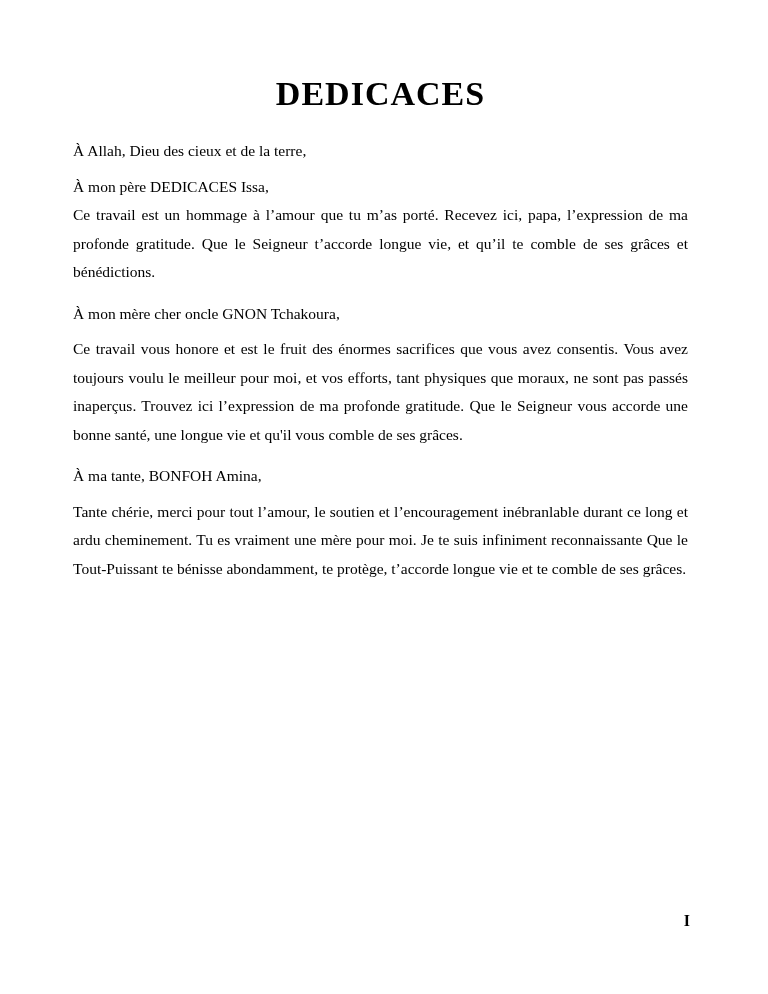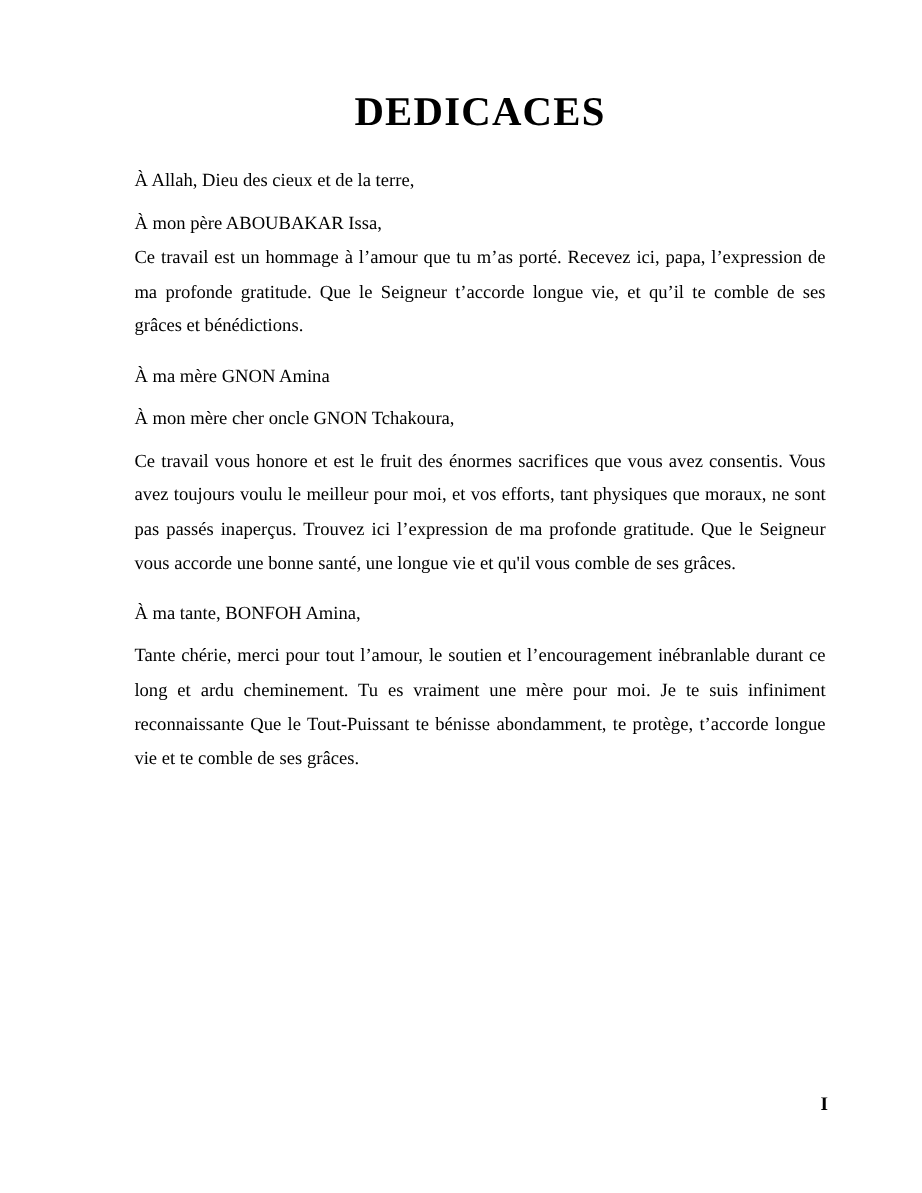--- a/index.html
+++ b/index.html
@@ -6,21 +6,21 @@
     margin: 0;
     padding: 0;
     background: #ffffff;
   }
   .page {
     position: relative;
     width: 768px;
     height: 994px;
     background: #ffffff;
     box-sizing: border-box;
-    padding: 74px 80px 0 112px;
+    padding: 74px 80px 0 73px;
     font-family: "Liberation Serif", "DejaVu Serif", serif;
     color: #000000;
     overflow: hidden;
   }
   .doc-title {
     font-size: 34px;
     font-weight: bold;
     text-align: center;
     letter-spacing: 1px;
     margin: 0 0 24px 0;
@@ -57,26 +57,25 @@
 
 <div class="page">
 
   <h1 class="doc-title">DEDICACES</h1>
 
   <div class="section">
     <h2>À Allah, Dieu des cieux et de la terre,</h2>
   </div>
 
   <div class="section tight">
-    <h2>À mon père ABOUBAKAR Issa,</h2>
+    <h2>À mon père DEDICACES Issa,</h2>
     <p>Ce travail est un hommage à l’amour que tu m’as porté. Recevez ici, papa, l’expression de ma profonde gratitude. Que le Seigneur t’accorde longue vie, et qu’il te comble de ses grâces et bénédictions.</p>
   </div>
 
   <div class="section">
-    <h2>À ma mère GNON Amina</h2>
   </div>
 
   <div class="section">
     <h2>À mon mère cher oncle GNON Tchakoura,</h2>
     <p>Ce travail vous honore et est le fruit des énormes sacrifices que vous avez consentis. Vous avez toujours voulu le meilleur pour moi, et vos efforts, tant physiques que moraux, ne sont pas passés inaperçus. Trouvez ici l’expression de ma profonde gratitude. Que le Seigneur vous accorde une bonne santé, une longue vie et qu'il vous comble de ses grâces.</p>
   </div>
 
   <div class="section">
     <h2>À ma tante, BONFOH Amina,</h2>
     <p>Tante chérie, merci pour tout l’amour, le soutien et l’encouragement inébranlable durant ce long et ardu cheminement. Tu es vraiment une mère pour moi. Je te suis infiniment reconnaissante Que le Tout-Puissant te bénisse abondamment, te protège, t’accorde longue vie et te comble de ses grâces.</p>

